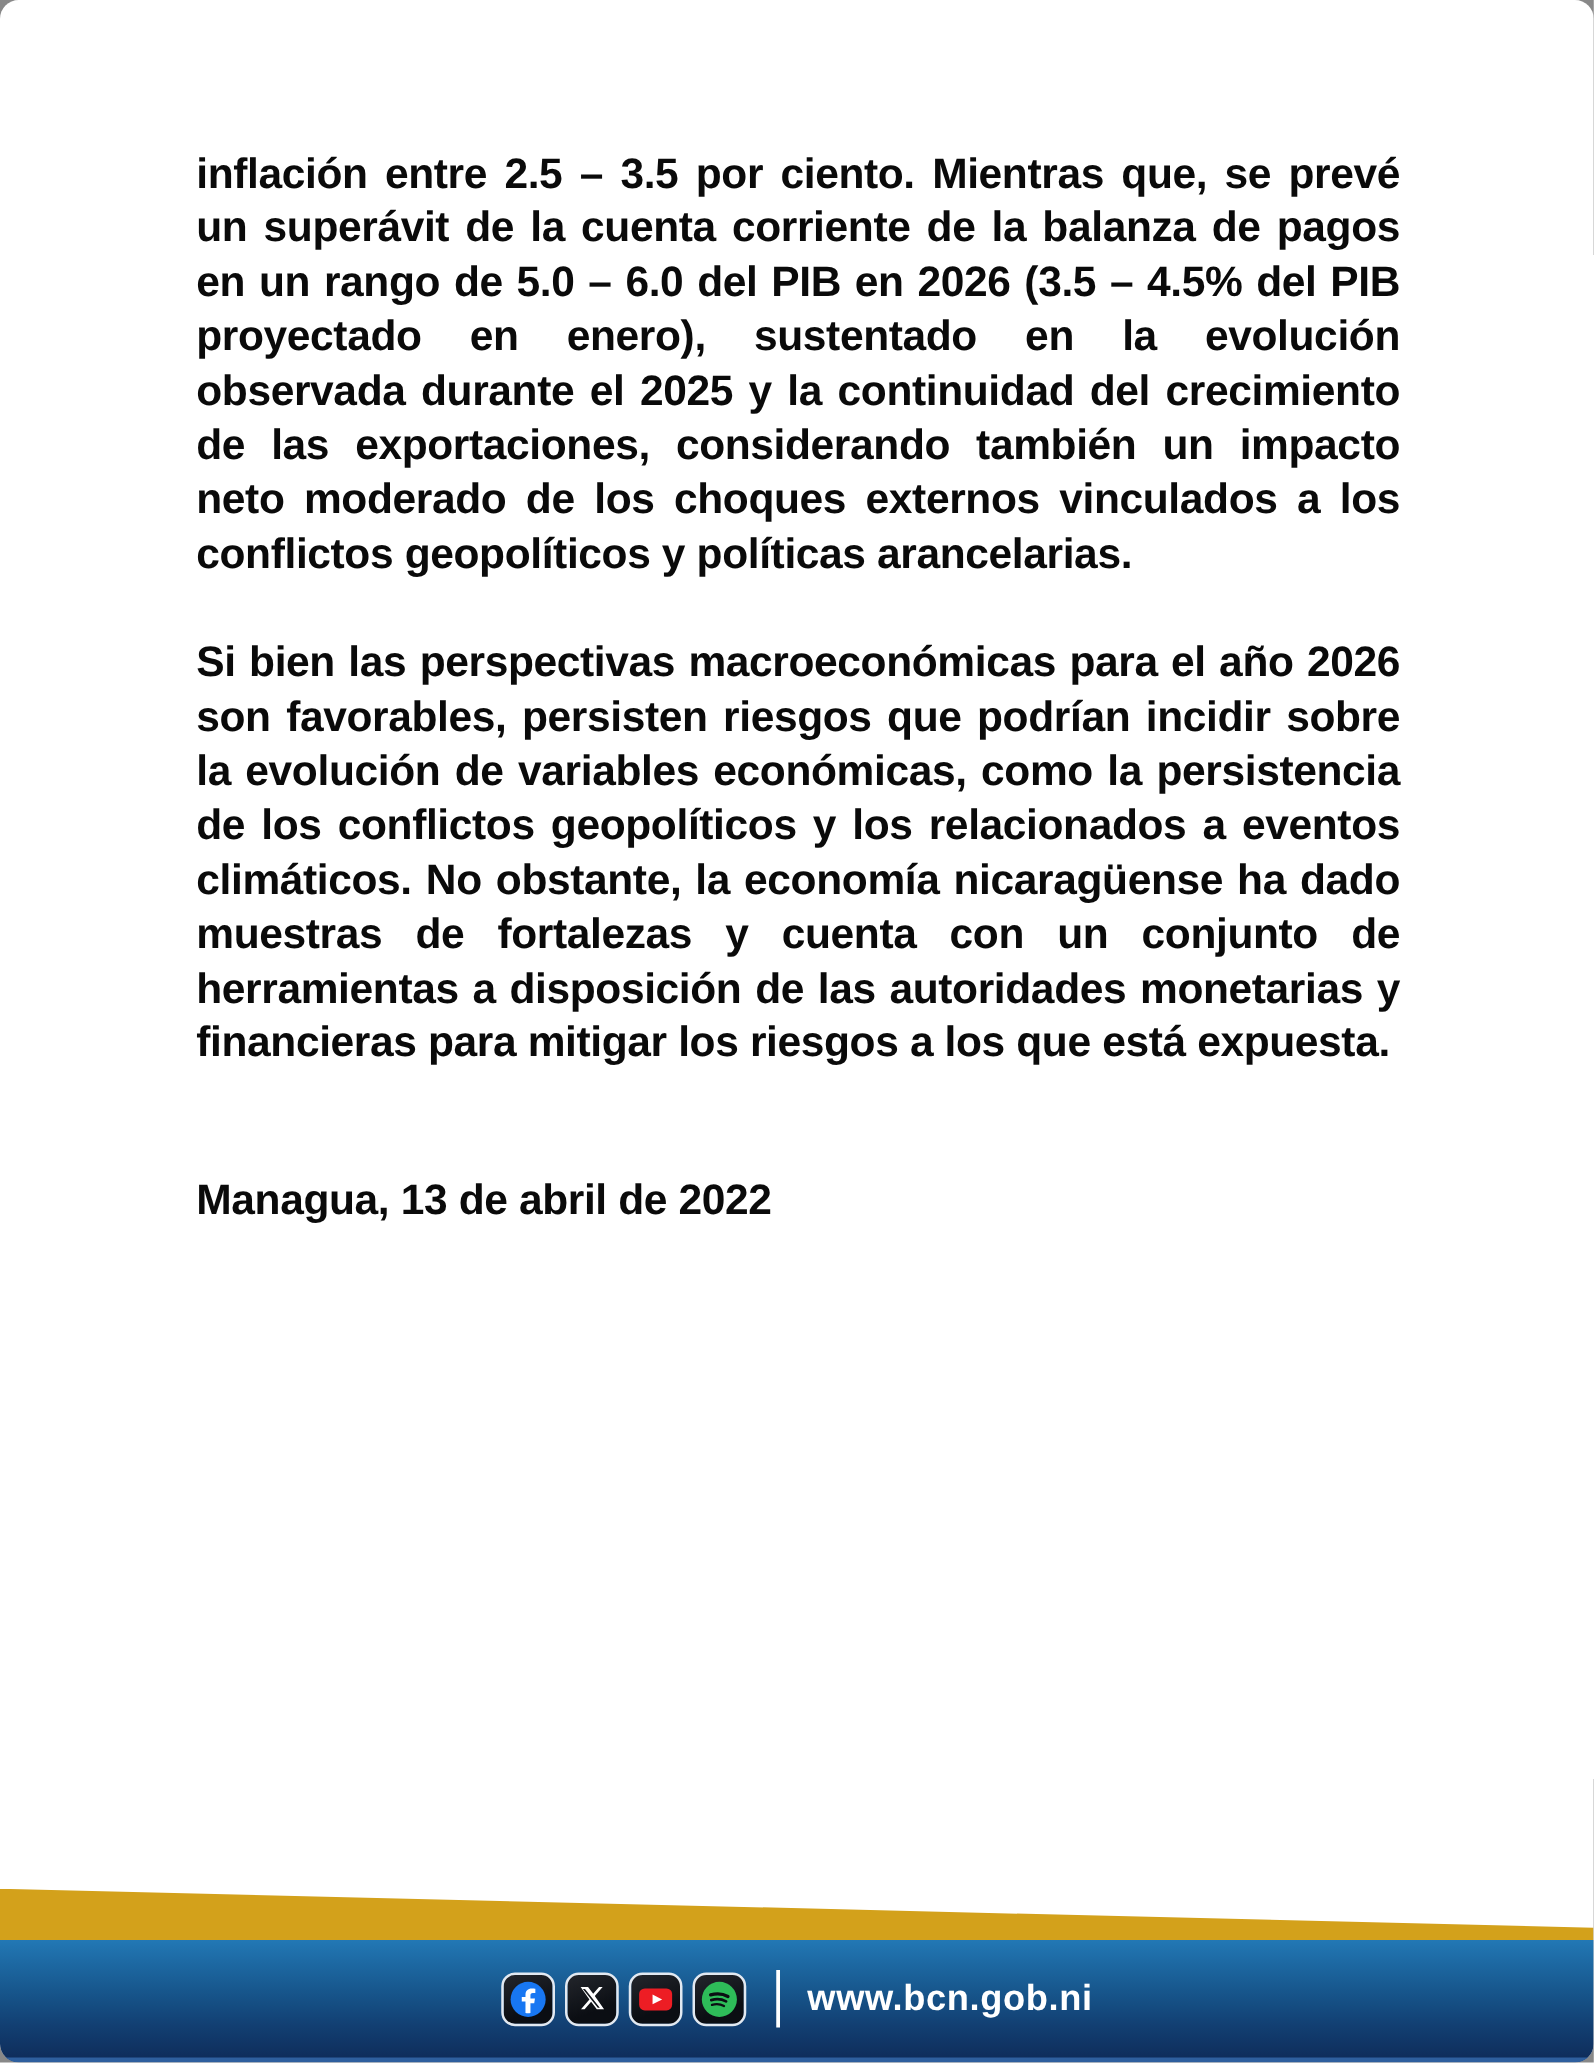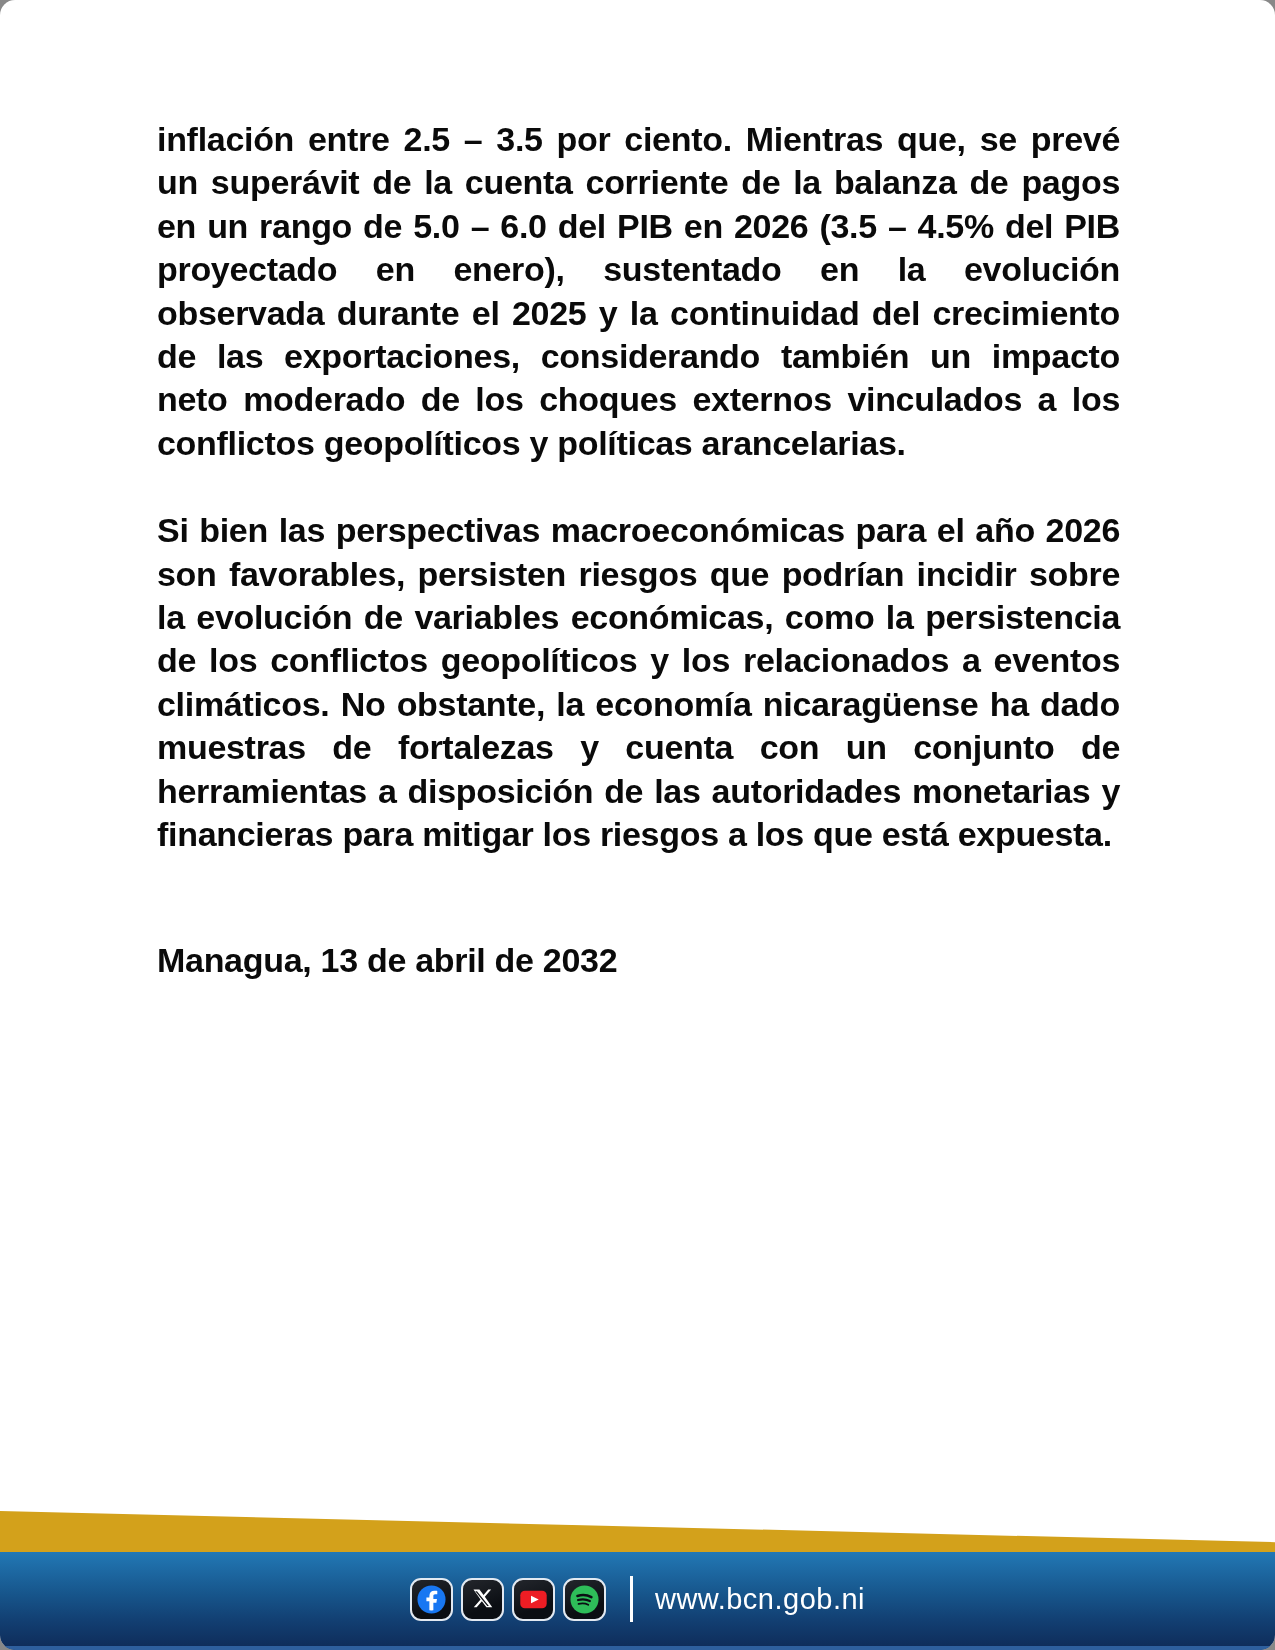--- a/index.html
+++ b/index.html
@@ -102,35 +102,35 @@
   .glyph-sp { width: 33px; height: 33px; }
   .footer-divider {
     width: 3px;
     height: 46px;
     background: var(--white, #ffffff);
     margin: 0 22px 0 24px;
   }
   .website {
     color: var(--white, #ffffff);
     font-size: 29px;
-    font-weight: normal;
+    font-weight: bold;
     letter-spacing: 0.5px;
     cursor: pointer;
     white-space: nowrap;
   }
 </style>
 </head>
 <body>
 
 <div class="page">
 
   <main class="content">
     <p class="body-para">inflación entre 2.5 – 3.5 por ciento. Mientras que, se prevé un superávit de la cuenta corriente de la balanza de pagos en un rango de 5.0 – 6.0 del PIB en 2026 (3.5 – 4.5% del PIB proyectado en enero), sustentado en la evolución observada durante el 2025 y la continuidad del crecimiento de las exportaciones, considerando también un impacto neto moderado de los choques externos vinculados a los conflictos geopolíticos y políticas arancelarias.</p>
     <p class="body-para">Si bien las perspectivas macroeconómicas para el año 2026 son favorables, persisten riesgos que podrían incidir sobre la evolución de variables económicas, como la persistencia de los conflictos geopolíticos y los relacionados a eventos climáticos. No obstante, la economía nicaragüense ha dado muestras de fortalezas y cuenta con un conjunto de herramientas a disposición de las autoridades monetarias y financieras para mitigar los riesgos a los que está expuesta.</p>
-    <p class="dateline">Managua, 13 de abril de 2032</p>
+    <p class="dateline">Managua, 13 de abril de 2022</p>
   </main>
 
   <div class="gold-band"></div>
 
   <footer class="footer-band">
     <div class="footer-row">
 
       <div class="social-group">
 
         <span class="tile">

